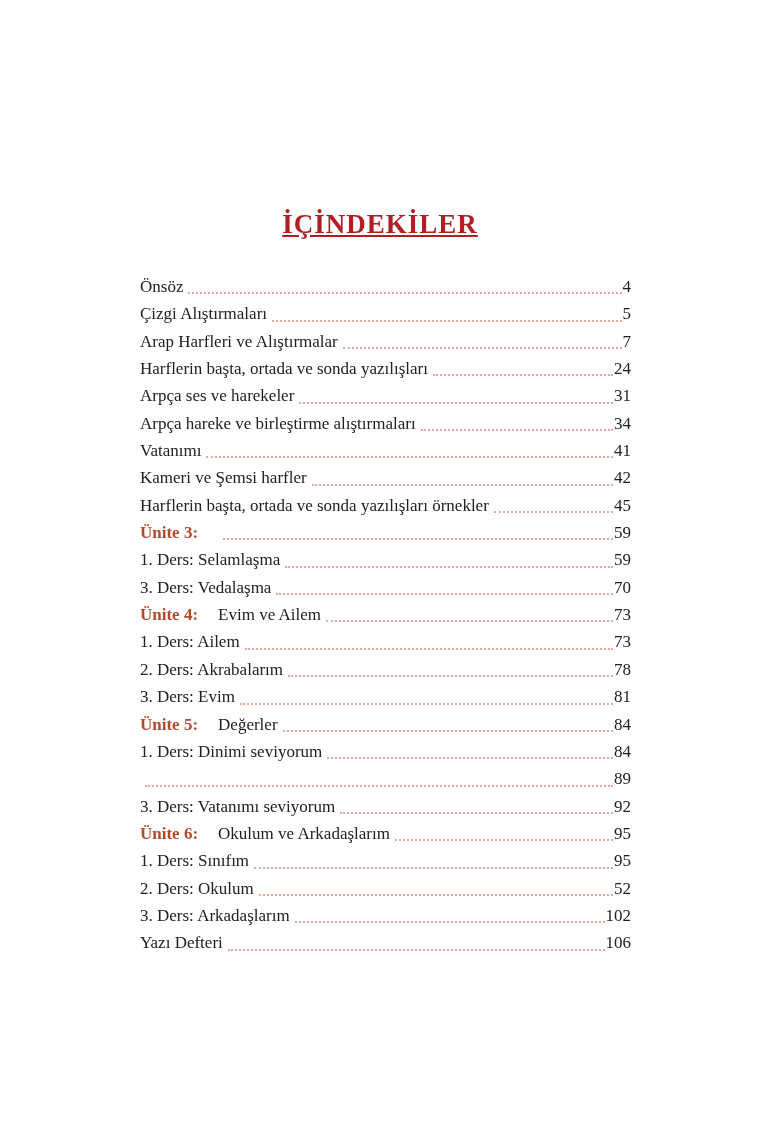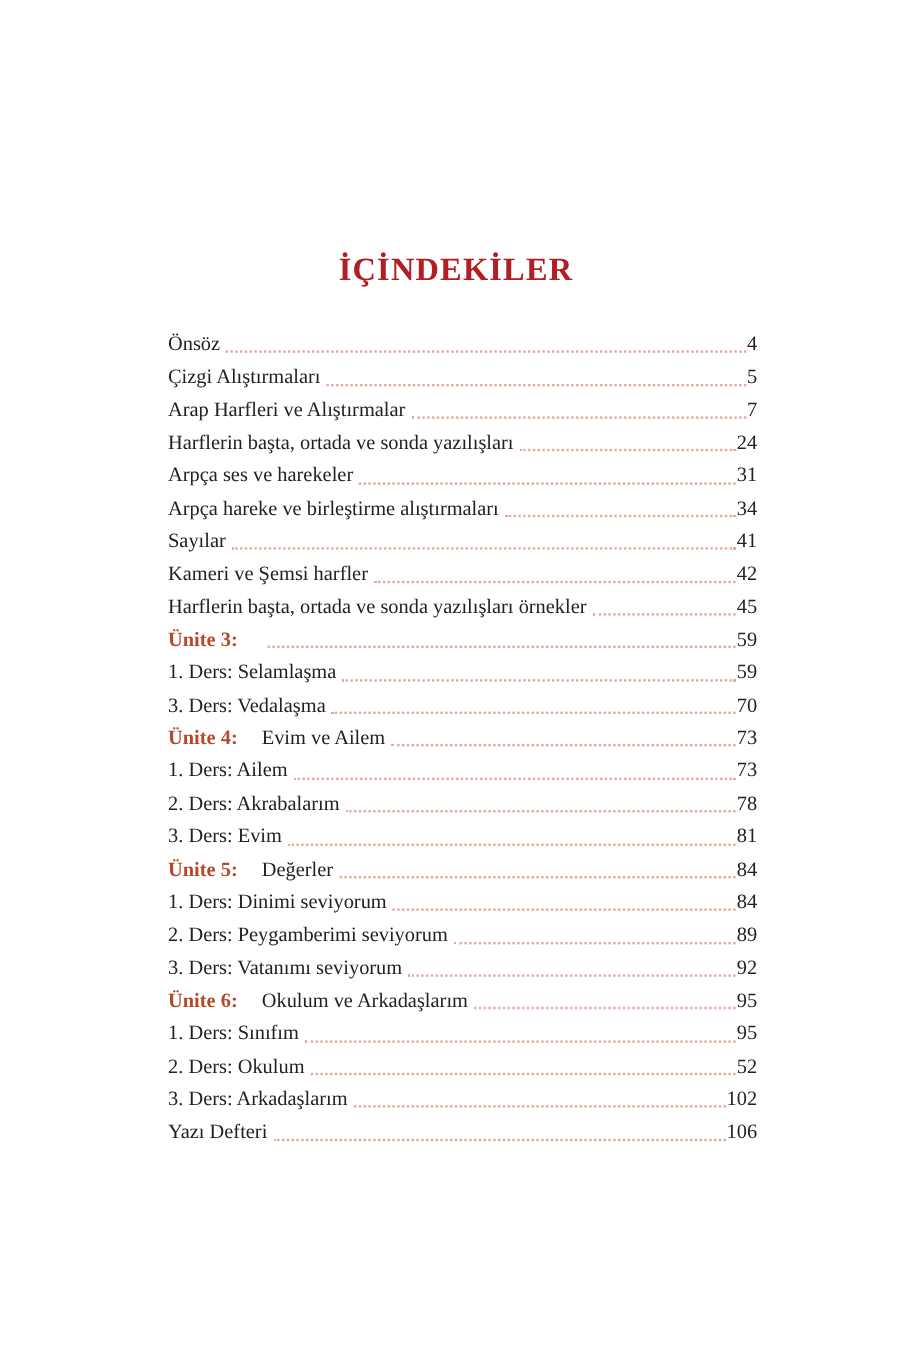--- a/index.html
+++ b/index.html
@@ -12,20 +12,21 @@
   }
   .page-title{
     position:absolute;
     top:209px;left:0;width:760px;
     margin:0;
     text-align:center;
     font-size:27px;
     font-weight:bold;
     letter-spacing:1px;
     color:var(--title_red,#b11e23);
+    text-decoration:underline;
   }
   .toc{
     position:absolute;
     top:273px;left:140px;width:491px;
   }
   .row{
     display:flex;
     align-items:baseline;
     height:27.35px;
     line-height:27.35px;
@@ -81,21 +82,21 @@
         <span class="label">Arpça ses ve harekeler</span>
         <span class="leader"></span>
         <span class="num">31</span>
       </div>
       <div class="row">
         <span class="label">Arpça hareke ve birleştirme alıştırmaları</span>
         <span class="leader"></span>
         <span class="num">34</span>
       </div>
       <div class="row">
-        <span class="label">Sayılar</span>
+        <span class="label">Vatanımı</span>
         <span class="leader"></span>
         <span class="num">41</span>
       </div>
       <div class="row">
         <span class="label">Kameri ve Şemsi harfler</span>
         <span class="leader"></span>
         <span class="num">42</span>
       </div>
       <div class="row">
         <span class="label">Harflerin başta, ortada ve sonda yazılışları örnekler</span>
@@ -143,21 +144,20 @@
         <span class="label">Değerler</span>
         <span class="leader"></span>
         <span class="num">84</span>
       </div>
       <div class="row">
         <span class="label">1. Ders: Dinimi seviyorum</span>
         <span class="leader"></span>
         <span class="num">84</span>
       </div>
       <div class="row">
-        <span class="label">2. Ders: Peygamberimi seviyorum</span>
         <span class="leader"></span>
         <span class="num">89</span>
       </div>
       <div class="row">
         <span class="label">3. Ders: Vatanımı seviyorum</span>
         <span class="leader"></span>
         <span class="num">92</span>
       </div>
       <div class="row">
         <span class="prefix">Ünite 6:</span>

